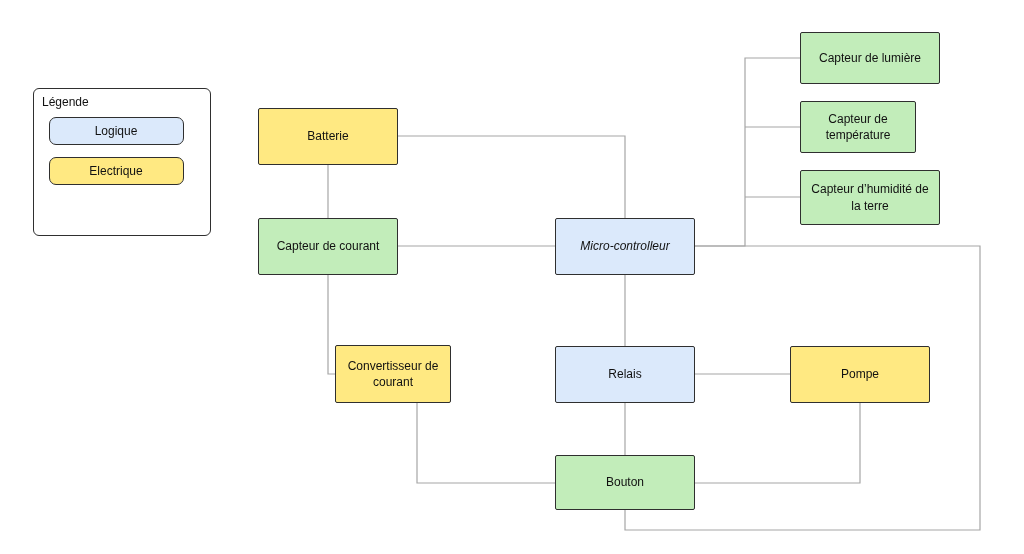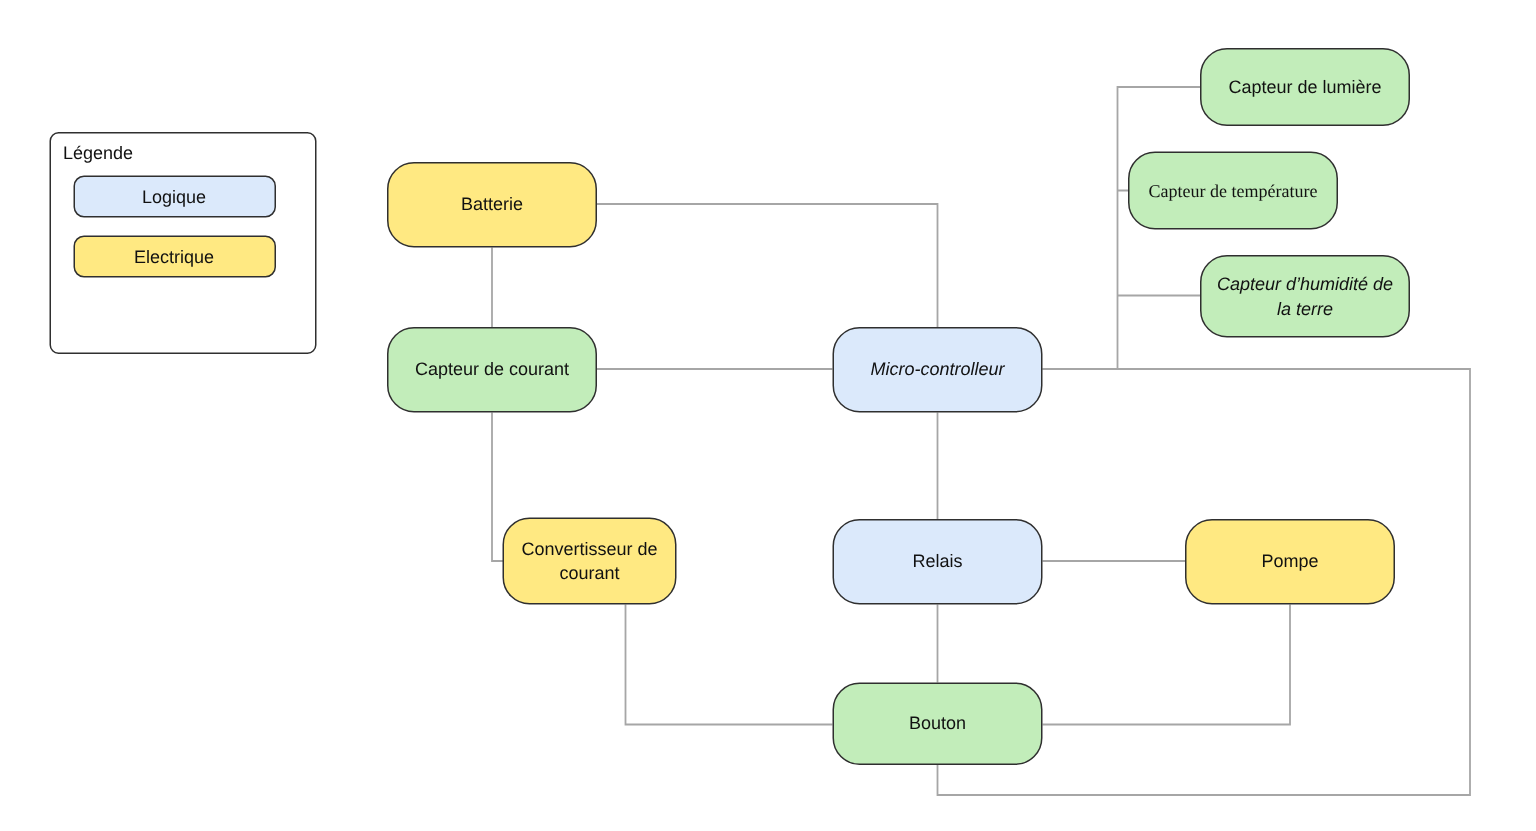--- a/index.html
+++ b/index.html
@@ -14,21 +14,21 @@
   body{font-family:"Liberation Sans", sans-serif;color:var(--text);}
   .canvas{position:relative;width:1024px;height:554px;background:#ffffff;overflow:hidden;}
   .edges{position:absolute;left:0;top:0;width:1024px;height:554px;}
   .edges polyline{fill:none;stroke:var(--edge);stroke-width:1.2;}
   .node{
     position:absolute;
     display:flex;align-items:center;justify-content:center;
     text-align:center;
     font-size:12px;line-height:1.35;
     border:1px solid var(--node-border);
-    border-radius:18px;
+    border-radius:2px;
     padding:4px 8px;box-sizing:border-box;
     background:#ffffff;
   }
   .node.logique{background:var(--logique);}
   .node.capteurs{background:var(--capteurs);}
   .node.electrique{background:var(--electrique);}
 
   .legend{
     position:absolute;left:33px;top:88px;width:178px;height:148px;
     border:1px solid #2f2f2f;border-radius:6px;background:#ffffff;
@@ -47,22 +47,22 @@
 
   
   #n-batterie{left:258px;top:108px;width:140px;height:57px;}
   #n-capteur-courant{left:258px;top:218px;width:140px;height:57px;text-align:center;}
   #n-convertisseur{left:335px;top:345px;width:116px;height:58px;}
   #n-micro{left:555px;top:218px;width:140px;height:57px;font-style:italic;}
   #n-relais{left:555px;top:346px;width:140px;height:57px;}
   #n-bouton{left:555px;top:455px;width:140px;height:55px;}
   #n-pompe{left:790px;top:346px;width:140px;height:57px;}
   #n-lumiere{left:800px;top:32px;width:140px;height:52px;}
-  #n-temperature{left:752px;top:101px;width:140px;height:52px;font-family:Liberation Serif, serif;}
-  #n-humidite{left:800px;top:170px;width:140px;height:55px;font-style:italic;}
+  #n-temperature{left:800px;top:101px;width:116px;height:52px;}
+  #n-humidite{left:800px;top:170px;width:140px;height:55px;}
 </style>
 </head>
 <body>
 
 <div class="canvas">
 
   <svg class="edges" viewBox="0 0 1024 554" xmlns="http://www.w3.org/2000/svg">
 
     <polyline points="398,136 625,136 625,218"></polyline>
 

